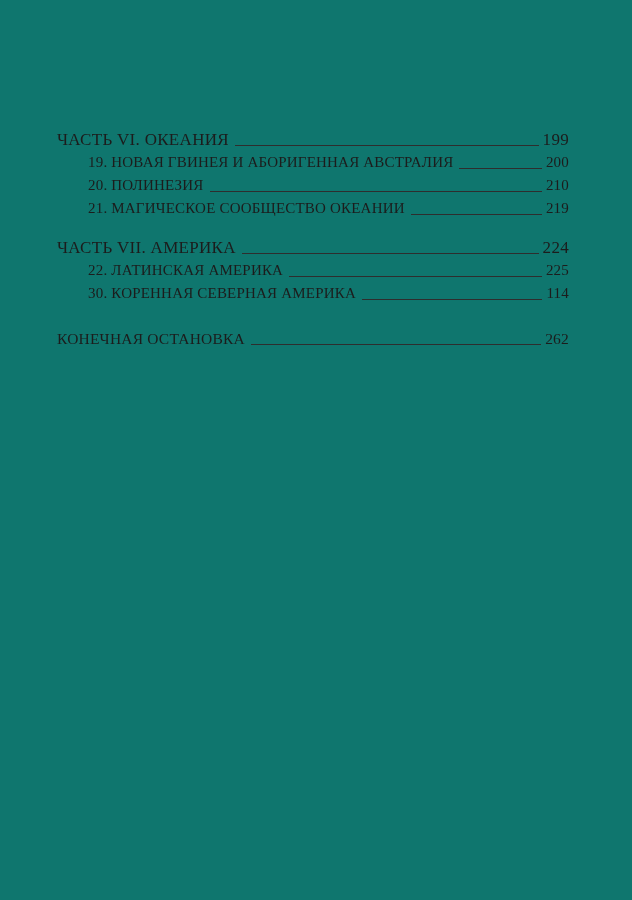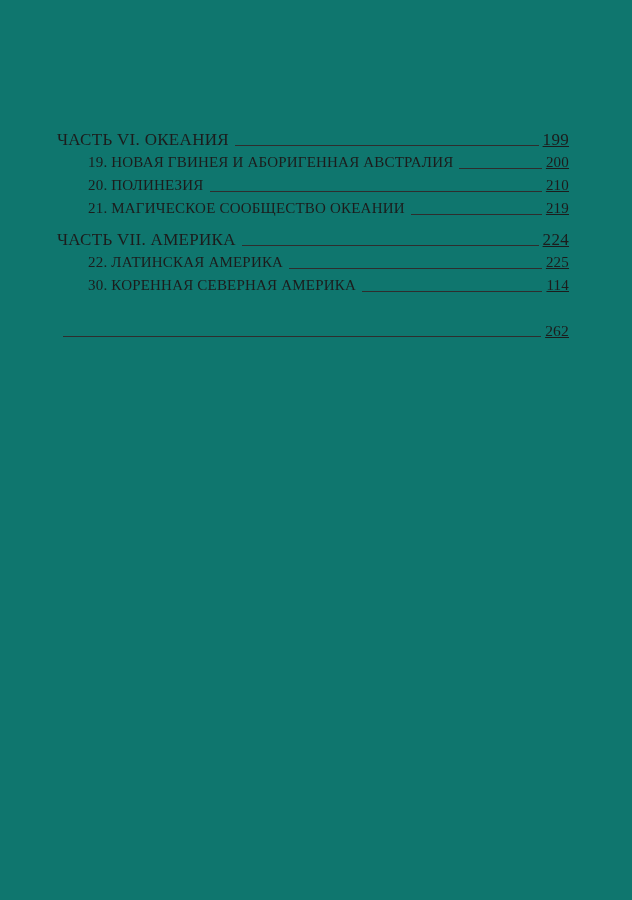--- a/index.html
+++ b/index.html
@@ -35,40 +35,39 @@
   }
   .row .leader {
     flex: 1 1 auto;
     min-width: 14px;
     border-bottom: 1px solid #2e2e2e;
     margin: 0 4px 5px 6px;
     height: 1px;
   }
   .row .pagenum {
     flex: 0 0 auto;
-    text-decoration: underline;
   }
   .part {
     font-size: 17px;
     letter-spacing: 0.3px;
   }
   .chapter {
     font-size: 15px;
     letter-spacing: 0.2px;
   }
   .chapter .label {
     padding-left: 31px;
     text-align: center;
   }
   .final {
     font-size: 15.5px;
     letter-spacing: 0.2px;
   }
   .gap-small {
-    margin-top: 8px;
+    margin-top: 16px;
   }
   .gap-large {
     margin-top: 22px;
   }
 </style>
 </head>
 <body>
 
 <div class="page">
   <div class="toc">
@@ -110,18 +109,19 @@
     </div>
 
     <div class="row chapter">
       <span class="label">30. КОРЕННАЯ СЕВЕРНАЯ АМЕРИКА</span>
       <span class="leader"></span>
       <span class="pagenum">114</span>
     </div>
 
 
     <div class="row final gap-large">
+      <span class="label">КОНЕЧНАЯ ОСТАНОВКА</span>
       <span class="leader"></span>
       <span class="pagenum">262</span>
     </div>
 
   </div>
 </div>
 
 </body></html>

